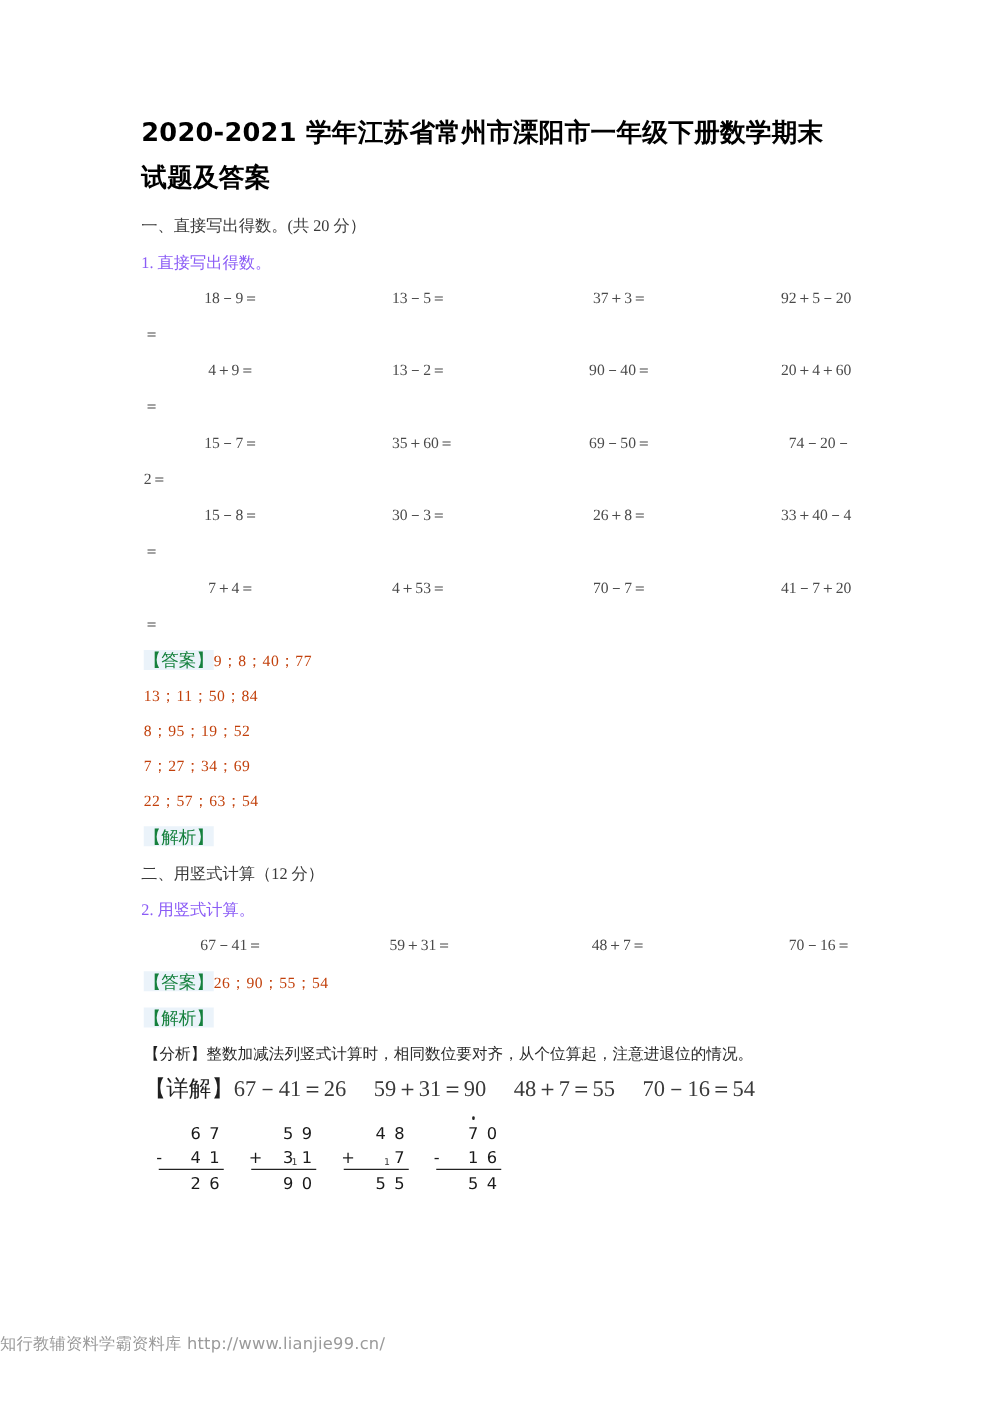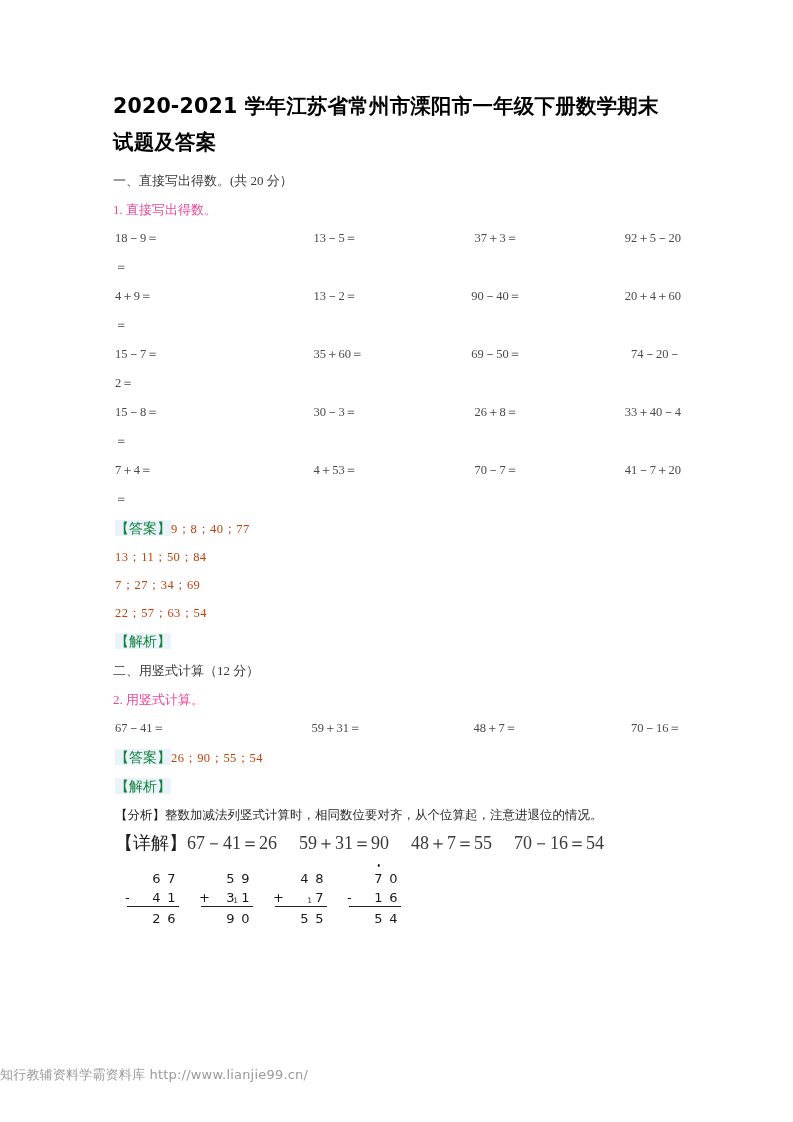--- a/index.html
+++ b/index.html
@@ -45,38 +45,38 @@
   
   .sec-head {
     font-size: 13px;
     line-height: 29px;
     color: #3a3a3a;
     white-space: nowrap;
   }
   .q-stem {
     font-size: 13px;
     line-height: 29px;
-    color: #ec4899;
+    color: #8b5cf6;
     white-space: nowrap;
   }
 
   
   .calc-row {
     display: flex;
     width: 100%;
     line-height: 29px;
     font-size: 12.5px;
     color: #4a4a4a;
   }
   .calc-cell {
     flex: 0 0 25%;
     box-sizing: border-box;
     white-space: nowrap;
   }
-  .calc-cell.c0 { padding-left: 2px; text-align: left; }
+  .calc-cell.c0 { padding-left: 2px; text-align: center; }
   .calc-cell.c1 { padding-left: 58px; text-align: left; }
   .calc-cell.c2 { padding-left: 54px; text-align: center; }
   .calc-cell.c3 { padding-right: 2px; text-align: right; }
   .calc-wrap {
     line-height: 29px;
     font-size: 12.5px;
     color: #4a4a4a;
     padding-left: 2px;
   }
   .calc-row.sec2 .calc-cell.c1 { padding-left: 56px; }
@@ -244,20 +244,23 @@
       </div>
       <div class="calc-wrap">＝</div>
 
       <div class="ans-line">
         <span class="tag">【答案】</span><span class="ans-body">9；8；40；77</span>
       </div>
       <div class="ans-line">
         <span class="ans-body">13；11；50；84</span>
       </div>
       <div class="ans-line">
+        <span class="ans-body">8；95；19；52</span>
+      </div>
+      <div class="ans-line">
         <span class="ans-body">7；27；34；69</span>
       </div>
       <div class="ans-line">
         <span class="ans-body">22；57；63；54</span>
       </div>
       <div class="tag-only">
         <span class="tag">【解析】</span>
       </div>
     </div>
 

